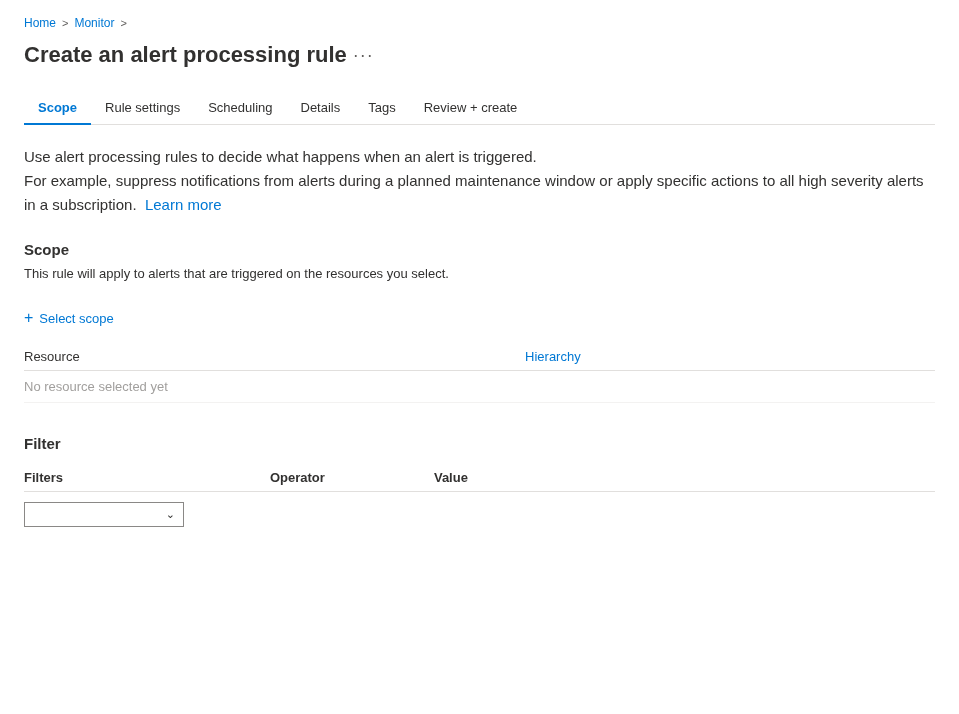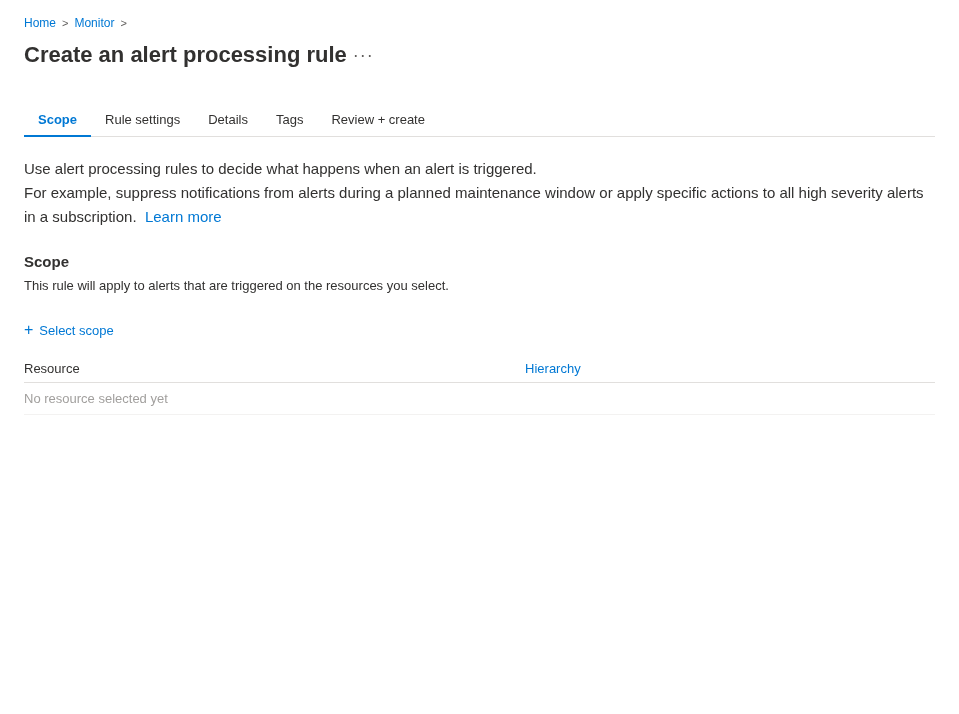--- a/index.html
+++ b/index.html
@@ -28,21 +28,21 @@
     }
     .breadcrumb-sep {
       color: #605e5c;
       font-size: 11px;
     }
     
     .page-title-row {
       display: flex;
       align-items: center;
       gap: 6px;
-      margin-bottom: 36px;
+      margin-bottom: 24px;
     }
     .page-title {
       font-size: 22px;
       font-weight: 600;
       color: #323130;
     }
     .more-icon {
       font-size: 18px;
       color: #605e5c;
       cursor: pointer;
@@ -184,20 +184,21 @@
   </div>
 
   <div class="page-title-row">
     <h1 class="page-title">Create an alert processing rule</h1>
     <span class="more-icon">···</span>
   </div>
 
   <div class="tabs">
     <div class="tab active">Scope</div>
     <div class="tab">Rule settings</div>
+    <div class="tab">Scheduling</div>
     <div class="tab">Details</div>
     <div class="tab">Tags</div>
     <div class="tab">Review + create</div>
   </div>
 
   <div class="description-block">
     <p>Use alert processing rules to decide what happens when an alert is triggered.</p>
     <p>
       <span>For example, suppress notifications from alerts during a planned maintenance window or apply specific actions to all high severity alerts in a subscription.</span>
       &nbsp;<a href="#">Learn more</a>
@@ -221,14 +222,39 @@
         </tr>
       </thead>
       <tbody>
         <tr>
           <td colspan="2">No resource selected yet</td>
         </tr>
       </tbody>
     </table>
   </div>
 
+  <div class="filter-section">
+    <div class="section-heading">Filter</div>
+
+    <table class="filter-table">
+      <thead>
+        <tr>
+          <th>Filters</th>
+          <th>Operator</th>
+          <th>Value</th>
+        </tr>
+      </thead>
+      <tbody>
+        <tr class="filter-dropdown-row">
+          <td>
+            <div class="filter-dropdown">
+              <span></span>
+              <span class="dropdown-chevron">⌄</span>
+            </div>
+          </td>
+          <td></td>
+          <td></td>
+        </tr>
+      </tbody>
+    </table>
+  </div>
 
 </div>
 
 </body></html>

